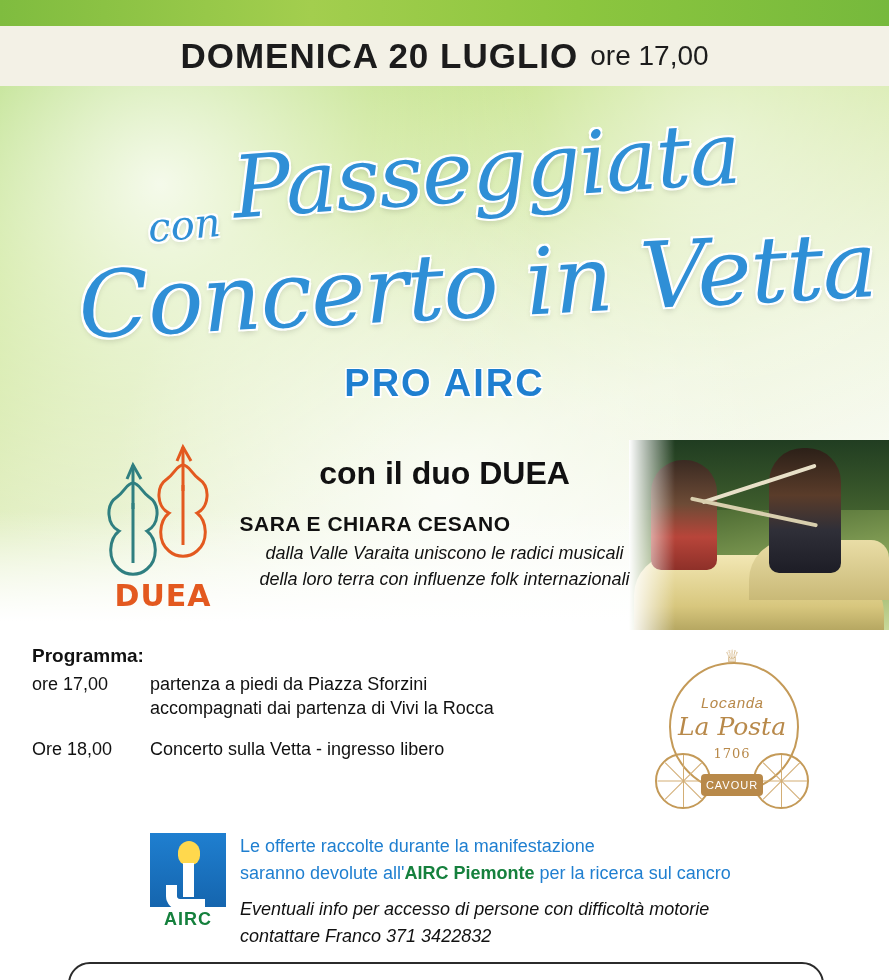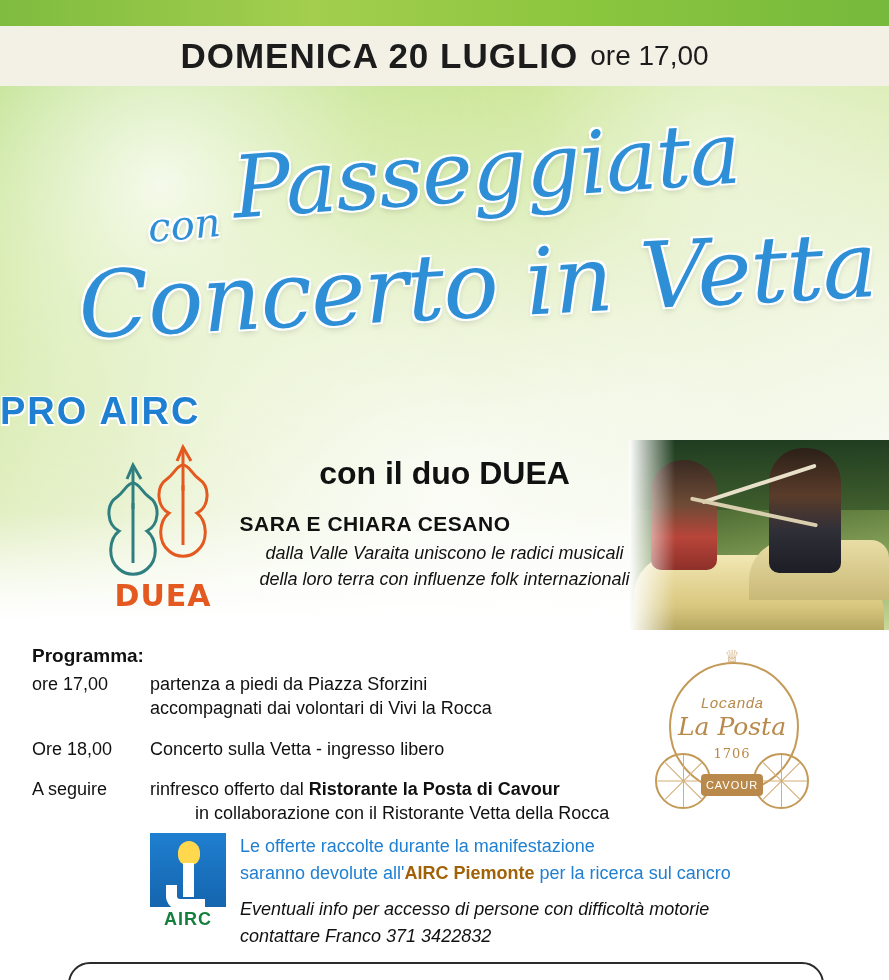--- a/index.html
+++ b/index.html
@@ -114,26 +114,26 @@
     left: 78px; top: 132px;
     font-size: 92px;
     letter-spacing: -1px;
     transform: rotate(-3deg);
   }
 
   .pro-airc {
     position: absolute;
     top: 362px; left: 0;
     width: 889px;
+    text-align: center;
     font-size: 38px;
     font-weight: bold;
     letter-spacing: 2px;
     color: #1f7fd0;
     text-shadow: 1.5px 1.5px 0 #ffffff, -1.5px 1.5px 0 #ffffff, 1.5px -1.5px 0 #ffffff, -1.5px -1.5px 0 #ffffff;
-    margin-top: 28px;
   }
 
   
   .duo-title {
     position: absolute;
     top: 455px; left: 0;
     width: 889px;
     text-align: center;
     font-size: 32px;
     font-weight: bold;
@@ -334,21 +334,21 @@
   }
 
   .airc-text1 {
     position: absolute;
     left: 240px; top: 833px;
     width: 600px;
     font-size: 18px;
     line-height: 1.5;
     color: #1f7fd0;
   }
-  .airc-text1 b { color: #a16207; }
+  .airc-text1 b { color: #15803d; }
   .airc-text2 {
     position: absolute;
     left: 240px; top: 896px;
     width: 600px;
     font-size: 18px;
     font-style: italic;
     line-height: 1.5;
     color: #111;
   }
 
@@ -418,33 +418,26 @@
     <div>della loro terra con influenze folk internazionali</div>
   </div>
 
   <div class="programma-label">Programma:</div>
   <table class="prog-table">
     <tbody>
         <tr>
       <td class="time">ore 17,00</td>
       <td>
         <span>partenza a piedi da Piazza Sforzini</span><br>
-        <span>accompagnati dai volontari di Vivi la Rocca</span>
+        <span>accompagnati dai partenza di Vivi la Rocca</span>
       </td>
     </tr>
     <tr>
       <td class="time">Ore 18,00</td>
       <td>Concerto sulla Vetta - ingresso libero</td>
-    </tr>
-    <tr>
-      <td class="time">A seguire</td>
-      <td>
-        <span>rinfresco offerto dal </span><b>Ristorante la Posta di Cavour</b><br>
-        <span class="indent">in collaborazione con il Ristorante Vetta della Rocca</span>
-      </td>
     </tr>
   </tbody>
     </table>
 
   <div class="seal">
     <div class="ring"></div>
     <div class="crown">♕</div>
     <div class="t1">Locanda</div>
     <div class="t2">La Posta</div>
     <div class="t3">1706</div>

